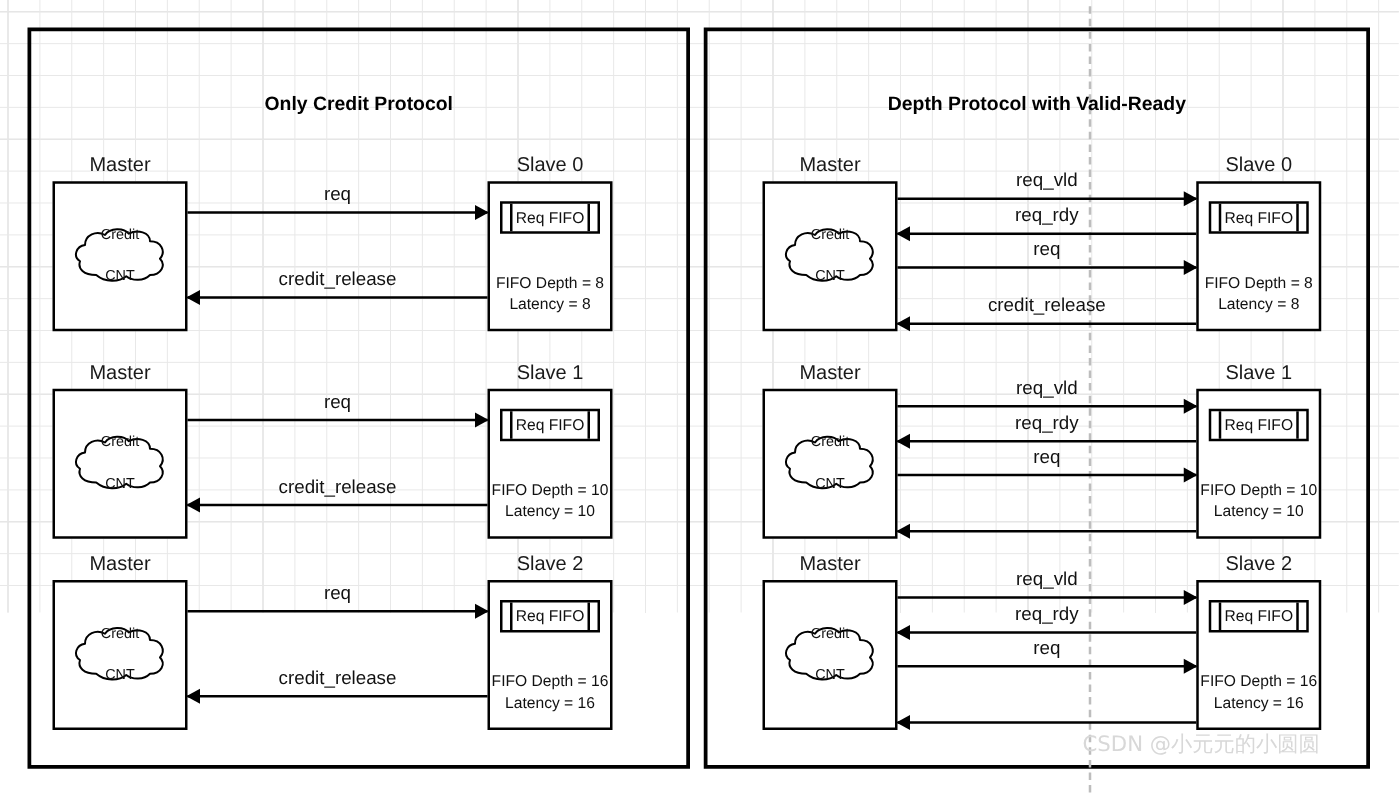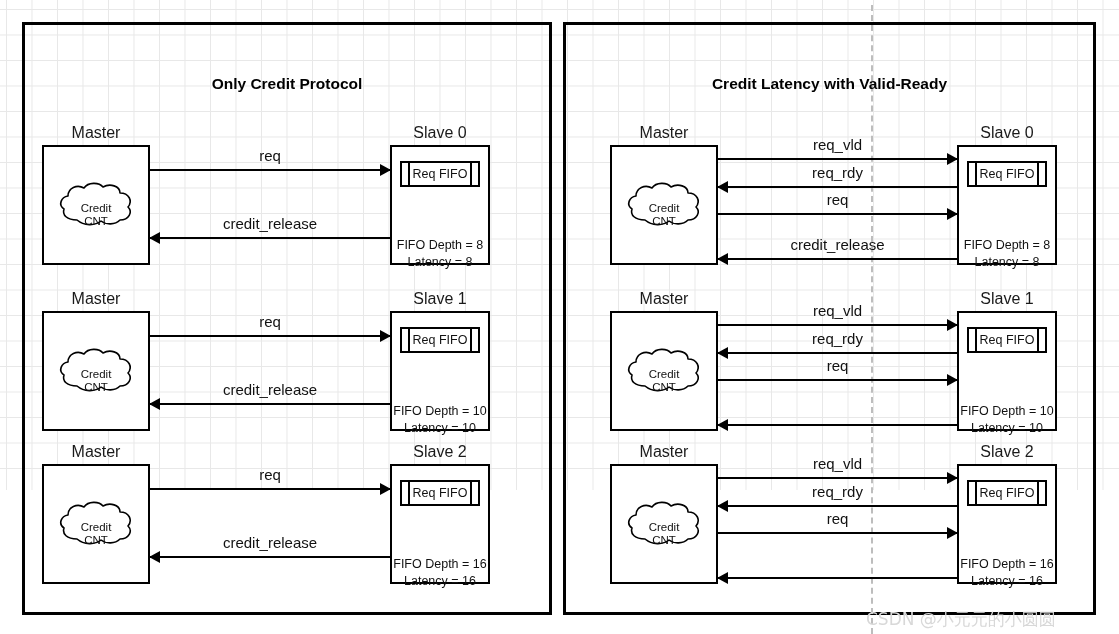--- a/index.html
+++ b/index.html
@@ -77,21 +77,21 @@
   }
 
   
   .cloud{
     position:absolute;
     width:78px;height:46px;
   }
   .cloud svg{display:block;}
   .cloud .cl-txt{
     position:absolute;left:0;top:0;width:78px;height:46px;
-    display:flex;flex-direction:column;align-items:center;justify-content:flex-end;
+    display:flex;flex-direction:column;align-items:center;justify-content:space-between;
     font-size:11.5px;color:#111;line-height:1.15;
     pointer-events:none;
   }
 
   
   .fifo{
     position:absolute;
     border:2px solid #000;
     background:#fff;
     box-sizing:border-box;
@@ -103,21 +103,21 @@
   .fifo .seg-r{ width:6px; border-left:2px solid #000; }
   .fifo .seg-m{
     flex:1;display:flex;align-items:center;justify-content:center;
     font-size:12.5px;color:#111;white-space:nowrap;padding:0 3px;
   }
 
   
   .slaveinfo{
     position:absolute;
     font-size:12.5px;color:#111;line-height:1.35;
-    text-align:center;white-space:nowrap;margin-top:19px;
+    text-align:center;white-space:nowrap;
   }
 
   
   .arrow{
     position:absolute;
     height:2px;background:#000;
   }
   .arrow .head{
     position:absolute;top:-5px;width:0;height:0;
     border-top:6px solid transparent;
@@ -129,39 +129,39 @@
   
   .alabel{
     position:absolute;
     font-size:15px;color:#111;
     white-space:nowrap;text-align:center;
   }
 
   
   #watermark{
     position:absolute;
-    left:866px; top:608px;
+    left:866px; top:584px;
     font-size:17px;
     color:#d8d8d8;
     white-space:nowrap;
     font-family:"DejaVu Sans", sans-serif;
   }
 </style>
 </head>
 <body>
 
 <div id="canvas">
 
   <div class="panel" id="panel-left"></div>
   <div class="panel" id="panel-right"></div>
 
   <div id="guide-dashed"></div>
 
   <div class="ptitle l1" id="title-left-1">Only Credit Protocol</div>
-  <div class="ptitle l1" id="title-right-1">Credit Latency with Valid-Ready</div>
+  <div class="ptitle l1" id="title-right-1">Depth Protocol with Valid-Ready</div>
 
   <div id="dyn-layer">
       <div class="caption" style="left: 36px; top: 124px; width: 120px;">Master</div>
       <div class="caption" style="left: 380px; top: 124px; width: 120px;">Slave 0</div>
       <div class="nodebox" style="left: 42px; top: 145px; width: 108px; height: 120px;"></div>
       <div class="cloud" style="left: 57px; top: 182px;">
         <svg width="78" height="46" viewBox="0 0 78 46">
           <path d="M20,38 C10,38 5,33 7,27 C1,23 4,15 11,14 C11,6 20,2 27,6 C31,0 42,0 46,5 C53,1 63,4 63,11 C72,11 76,19 71,25 C76,30 72,38 63,38 C58,43 49,43 44,39 C38,44 27,44 20,38 Z" fill="#ffffff" stroke="#000000" stroke-width="1.6" stroke-linejoin="round"></path>
         </svg>
         <div class="cl-txt">

